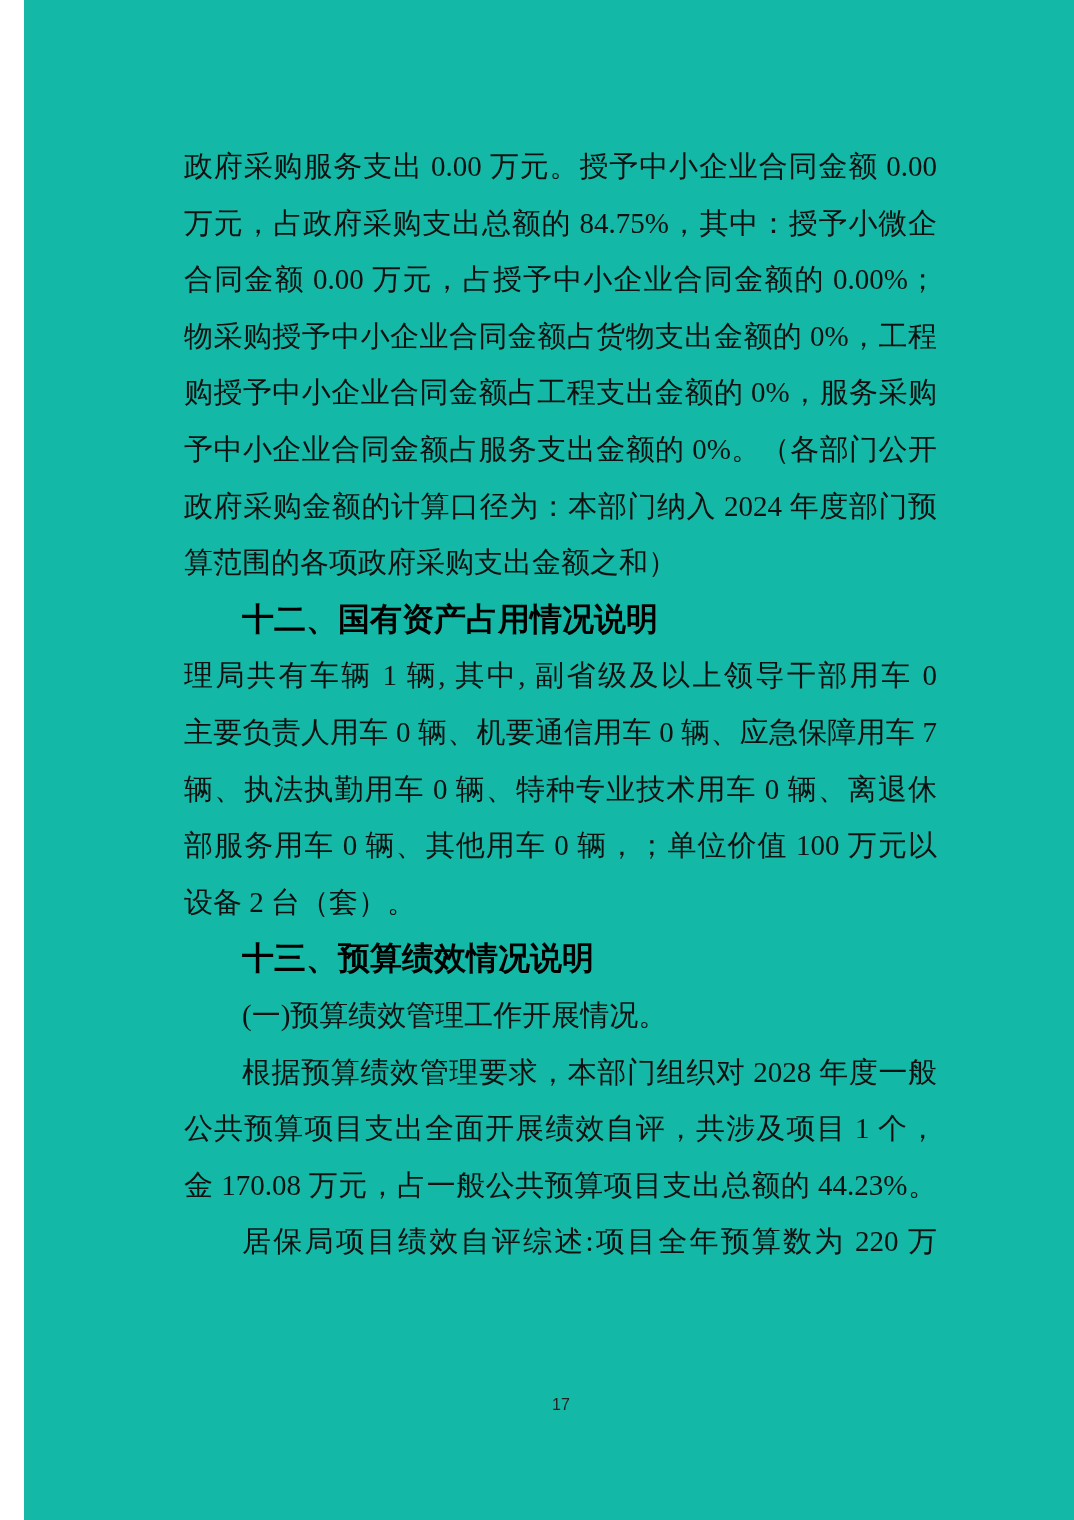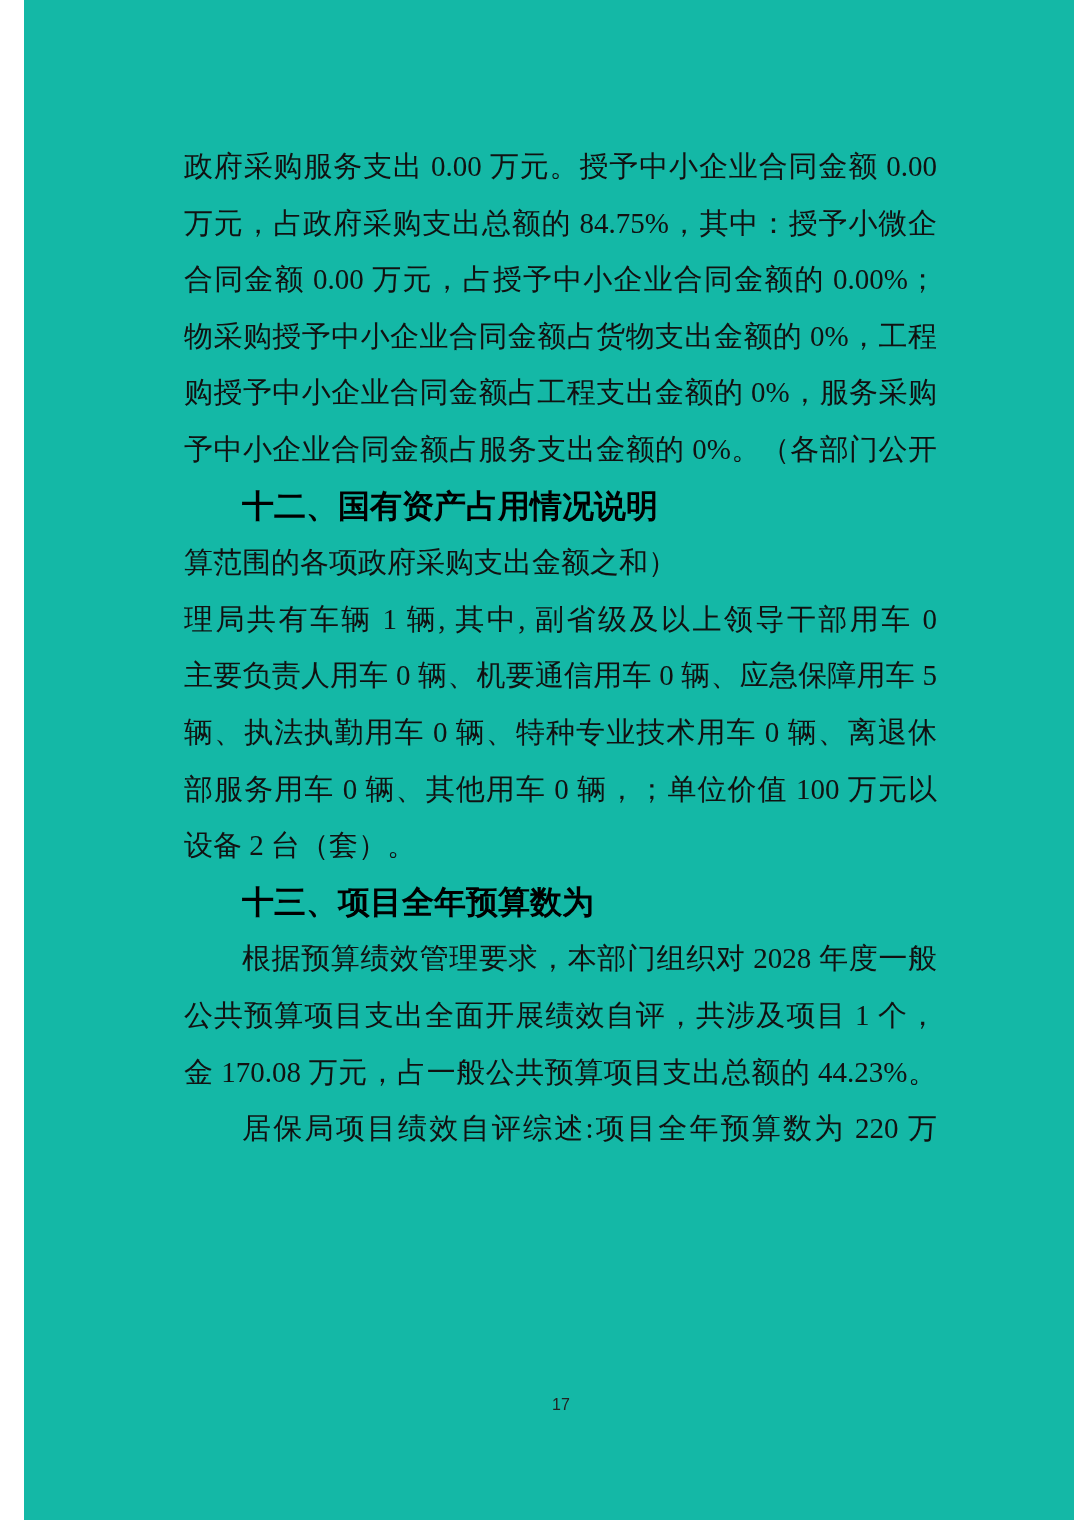--- a/index.html
+++ b/index.html
@@ -64,27 +64,29 @@
 <body>
 
 <div class="page">
   <div class="text-block">
     <div class="ln just">政府采购服务支出 0.00 万元。授予中小企业合同金额 0.00</div>
     <div class="ln just">万元，占政府采购支出总额的 84.75%，其中：授予小微企业</div>
     <div class="ln just">合同金额 0.00 万元，占授予中小企业合同金额的 0.00%；货</div>
     <div class="ln just">物采购授予中小企业合同金额占货物支出金额的 0%，工程采</div>
     <div class="ln just">购授予中小企业合同金额占工程支出金额的 0%，服务采购授</div>
     <div class="ln just">予中小企业合同金额占服务支出金额的 0%。（各部门公开的</div>
+    <div class="ln just">政府采购金额的计算口径为：本部门纳入 2024 年度部门预</div>
+    <div class="ln left">算范围的各项政府采购支出金额之和）</div>
     <div class="ln left ind hd">十二、国有资产占用情况说明</div>
-    <div class="ln left">算范围的各项政府采购支出金额之和）</div>
     <div class="ln just">理局共有车辆 1 辆, 其中, 副省级及以上领导干部用车 0 辆、</div>
-    <div class="ln just">主要负责人用车 0 辆、机要通信用车 0 辆、应急保障用车 5</div>
+    <div class="ln just">主要负责人用车 0 辆、机要通信用车 0 辆、应急保障用车 7</div>
     <div class="ln just">辆、执法执勤用车 0 辆、特种专业技术用车 0 辆、离退休干</div>
     <div class="ln just">部服务用车 0 辆、其他用车 0 辆，；单位价值 100 万元以上</div>
     <div class="ln left">设备 2 台（套）。</div>
-    <div class="ln left ind hd">十三、项目全年预算数为</div>
+    <div class="ln left ind hd">十三、预算绩效情况说明</div>
+    <div class="ln left ind">(一)预算绩效管理工作开展情况。</div>
     <div class="ln just ind">根据预算绩效管理要求，本部门组织对 2028 年度一般</div>
     <div class="ln just">公共预算项目支出全面开展绩效自评，共涉及项目 1 个，资</div>
     <div class="ln just">金 170.08 万元，占一般公共预算项目支出总额的 44.23%。</div>
     <div class="ln just ind">居保局项目绩效自评综述:项目全年预算数为 220 万元，</div>
   </div>
   <div class="page-number">17</div>
 </div>
 
 </body></html>

